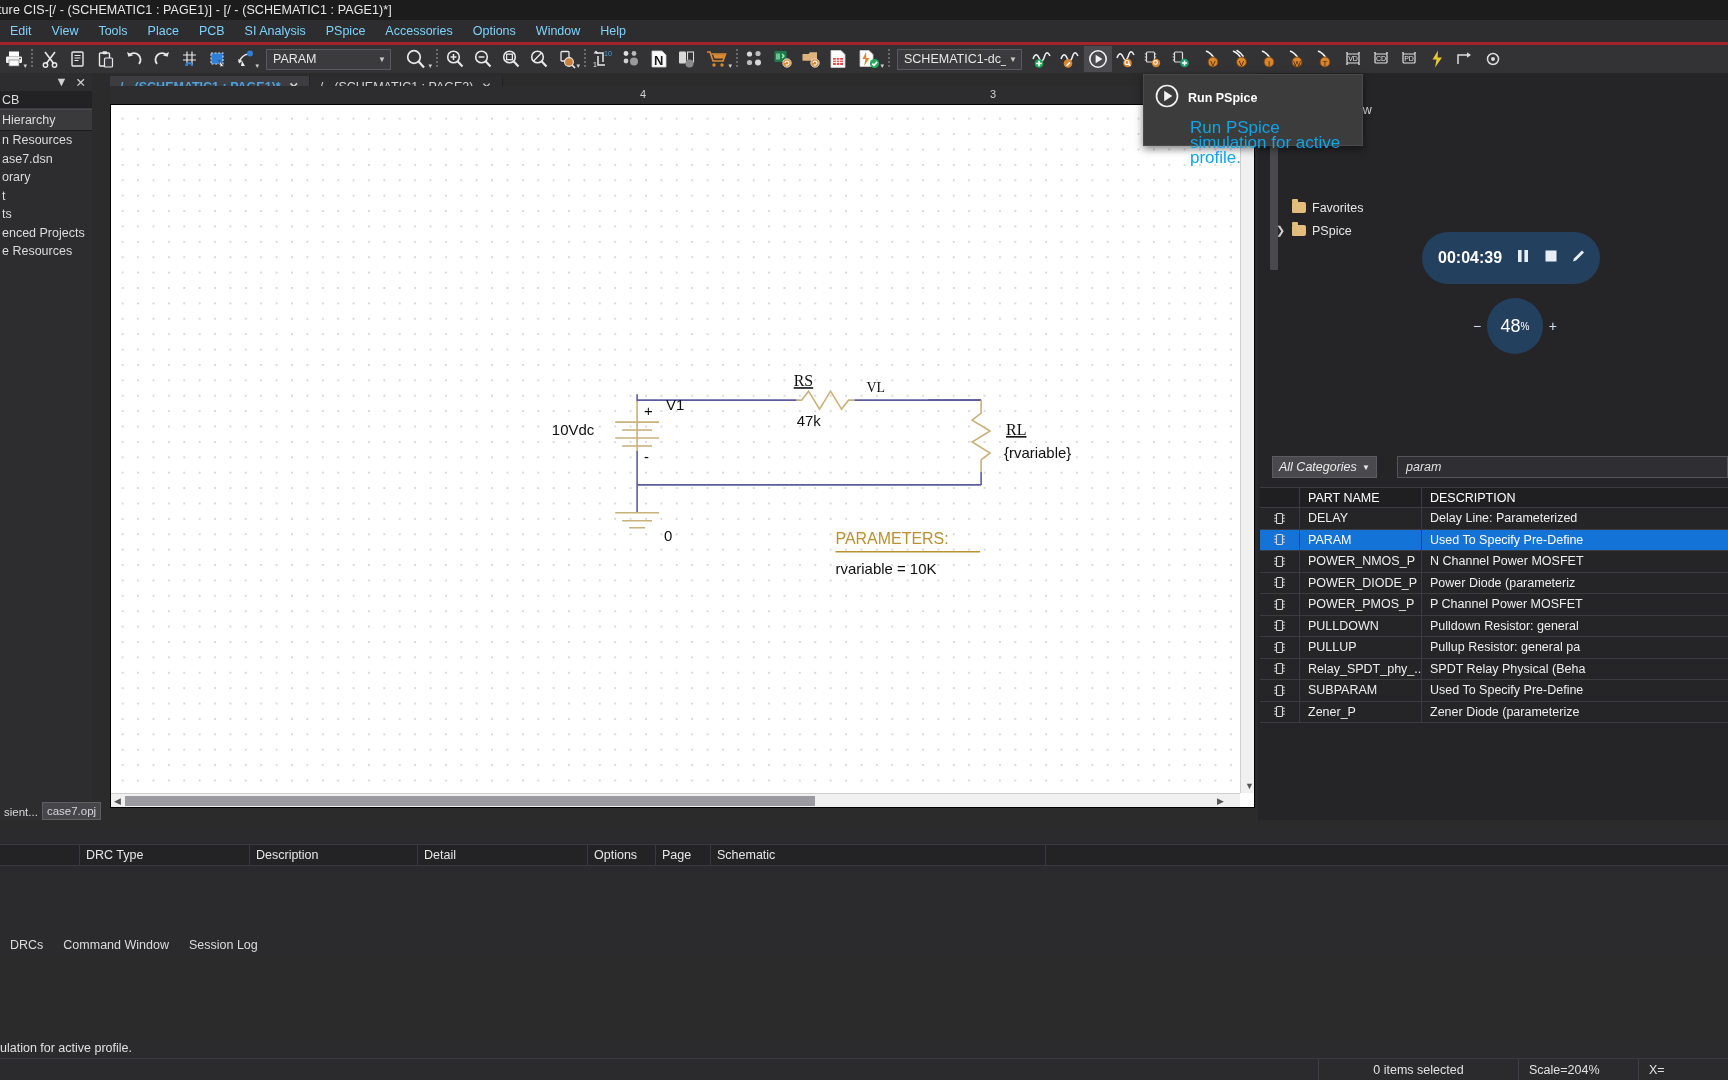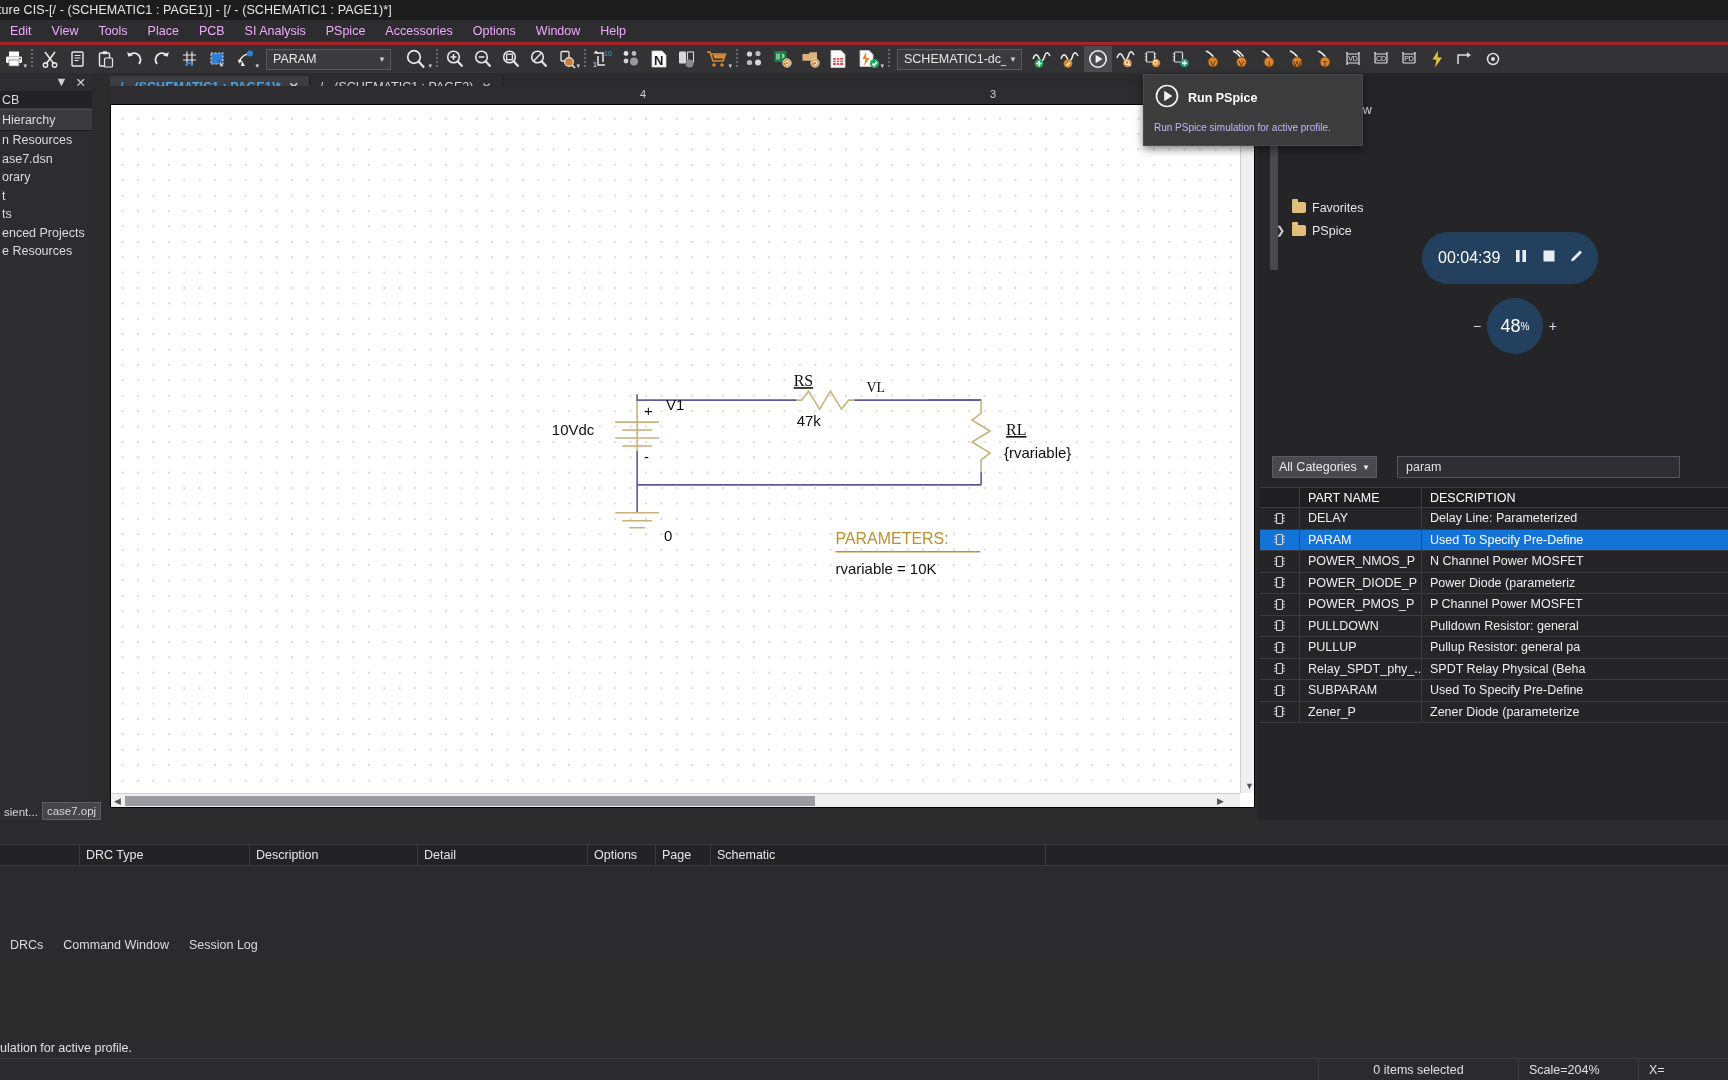--- a/index.html
+++ b/index.html
@@ -19,21 +19,21 @@
     display:flex; align-items:center; padding-left:0px;
   }
   .titlebar .ttext { margin-left:-2px; white-space:nowrap; letter-spacing:0.1px;}
 
   
   .menubar {
     position:absolute; left:0; top:20px; width:1728px; height:22px;
     background:#2d2d30; display:flex; align-items:center;
   }
   .menubar .mi {
-    color:#f0abfc; font-size:12.5px; padding:2px 10px; cursor:default; white-space:nowrap;
+    color:#7dd3fc; font-size:12.5px; padding:2px 10px; cursor:default; white-space:nowrap;
   }
   .redline { position:absolute; left:0; top:42px; width:1728px; height:3px; background:#a3242a; }
 
   
   .toolbar {
     position:absolute; left:0; top:45px; width:1728px; height:28px;
     background:#333336; display:flex; align-items:center; gap:0px;
   }
   .tb { width:28px; height:26px; display:flex; align-items:center; justify-content:center;
         position:relative; cursor:default; }
@@ -51,21 +51,21 @@
   .combo .carr { font-size:8px; color:#c9c9c9; margin-left:3px; }
 
   
   .tooltip {
     position:absolute; left:1143px; top:74px; width:220px; height:72px;
     background:#3c3c3c; border:1px solid #4a4a4a; box-shadow:0 3px 8px rgba(0,0,0,.5);
     padding:8px 10px 8px 10px; z-index:90;
   }
   .tt-head { display:flex; align-items:center; gap:8px; }
   .tt-title { color:#ffffff; font-size:12.5px; font-weight:bold; }
-  .tt-body { color:#c4b5fd; font-size:10px; line-height:15px; margin-top:7px; }
+  .tt-body { color:#0ea5e9; font-size:17px; line-height:15px; margin-top:7px; margin-left:36px; }
 
   
   .leftpanel {
     position:absolute; left:0; top:73px; width:92px; height:747px;
     background:#2d2d30; color:#dcdcdc; font-size:12.5px;
   }
   .lp-head { height:18px; display:flex; align-items:center; justify-content:flex-end;
              gap:8px; padding-right:6px; color:#cfcfcf; }
   .lp-tab { height:18px; background:#222225; border-bottom:1px solid #3a3a3d;
             display:flex; align-items:center; padding-left:2px; font-size:12.5px; }
@@ -121,21 +121,21 @@
   .rp-tabs { position:absolute; left:1345px; top:100px; font-size:12.5px; color:#d8d8d8; }
   .rp-tab { padding:3px 0; }
   .tree { position:absolute; left:1268px; top:152px; width:300px; color:#e6e6e6; font-size:12.5px;margin-top:44px; }
   .tnode { height:23px; display:flex; align-items:center; gap:6px; padding-left:8px; }
   .chev { color:#cfcfcf; font-size:11px; width:10px; display:inline-block; }
   .folder { width:14px; height:11px; background:#e2bd7c; border-radius:1px 2px 2px 1px;
             position:relative; }
   .folder:before { content:""; position:absolute; left:0; top:-3px; width:6px; height:3px;
                    background:#e2bd7c; border-radius:1px 1px 0 0; }
 
-  .catbar { position:absolute; left:1272px; top:456px; width:408px; height:24px; }
+  .catbar { position:absolute; left:1272px; top:456px; width:456px; height:24px;font-style:italic; }
   .catsel { position:absolute; left:0; top:0; width:105px; height:22px; background:#4a4a4e;
             border:1px solid #5c5c60; color:#eaeaea; font-size:12.5px;
             display:flex; align-items:center; justify-content:space-between; padding:0 6px; }
   .searchbox { position:absolute; left:125px; top:0; right:0; height:22px; background:#2f2f33;
                border:1px solid #55555a; color:#e0e0e0; font-size:12.5px;
                display:flex; align-items:center; padding:0 8px; }
 
   .parttable { position:absolute; left:1260px; top:487px; width:468px; }
   .pt-head { display:flex; height:21px; background:#1f1f22; color:#ffffff; font-size:12.5px;
              border-top:1px solid #3c3c40; border-bottom:1px solid #3c3c40;text-align:center;}
@@ -148,21 +148,21 @@
   .pt-row .c0 { width:40px; display:flex; align-items:center; justify-content:center;
                 border-right:1px solid #3c3c40; }
   .pt-row .c1 { width:122px; padding-left:8px; display:flex; align-items:center;
                 border-right:1px solid #3c3c40; overflow:hidden; white-space:nowrap;}
   .pt-row .c2 { flex:1; padding-left:8px; display:flex; align-items:center;
                 overflow:hidden; white-space:nowrap; }
   .pt-row.sel { background:#1473d6; color:#ffffff; }
 
   
   .recwidget { position:absolute; left:1422px; top:232px; height:52px; display:flex;
-               align-items:flex-end; }
+               align-items:flex-end;font-weight:bold; }
   .recpill { height:52px; background:#24405f; border-radius:26px; display:flex;
              align-items:center; padding:0 12px 0 16px; gap:12px; }
   .rectime { color:#ffffff; font-size:16px; }
   .recicons { display:flex; align-items:center; gap:10px; }
   .zoomring { position:absolute; left:1487px; top:298px; width:56px; height:56px;
               border-radius:50%; background:#24405f; display:flex; align-items:center;
               justify-content:center; color:#fff; }
   .zoomring .zv { font-size:18px; }
   .zoomring .zp { font-size:10px; }
   .zpm { position:absolute; color:#cfe0f2; font-size:14px; }

